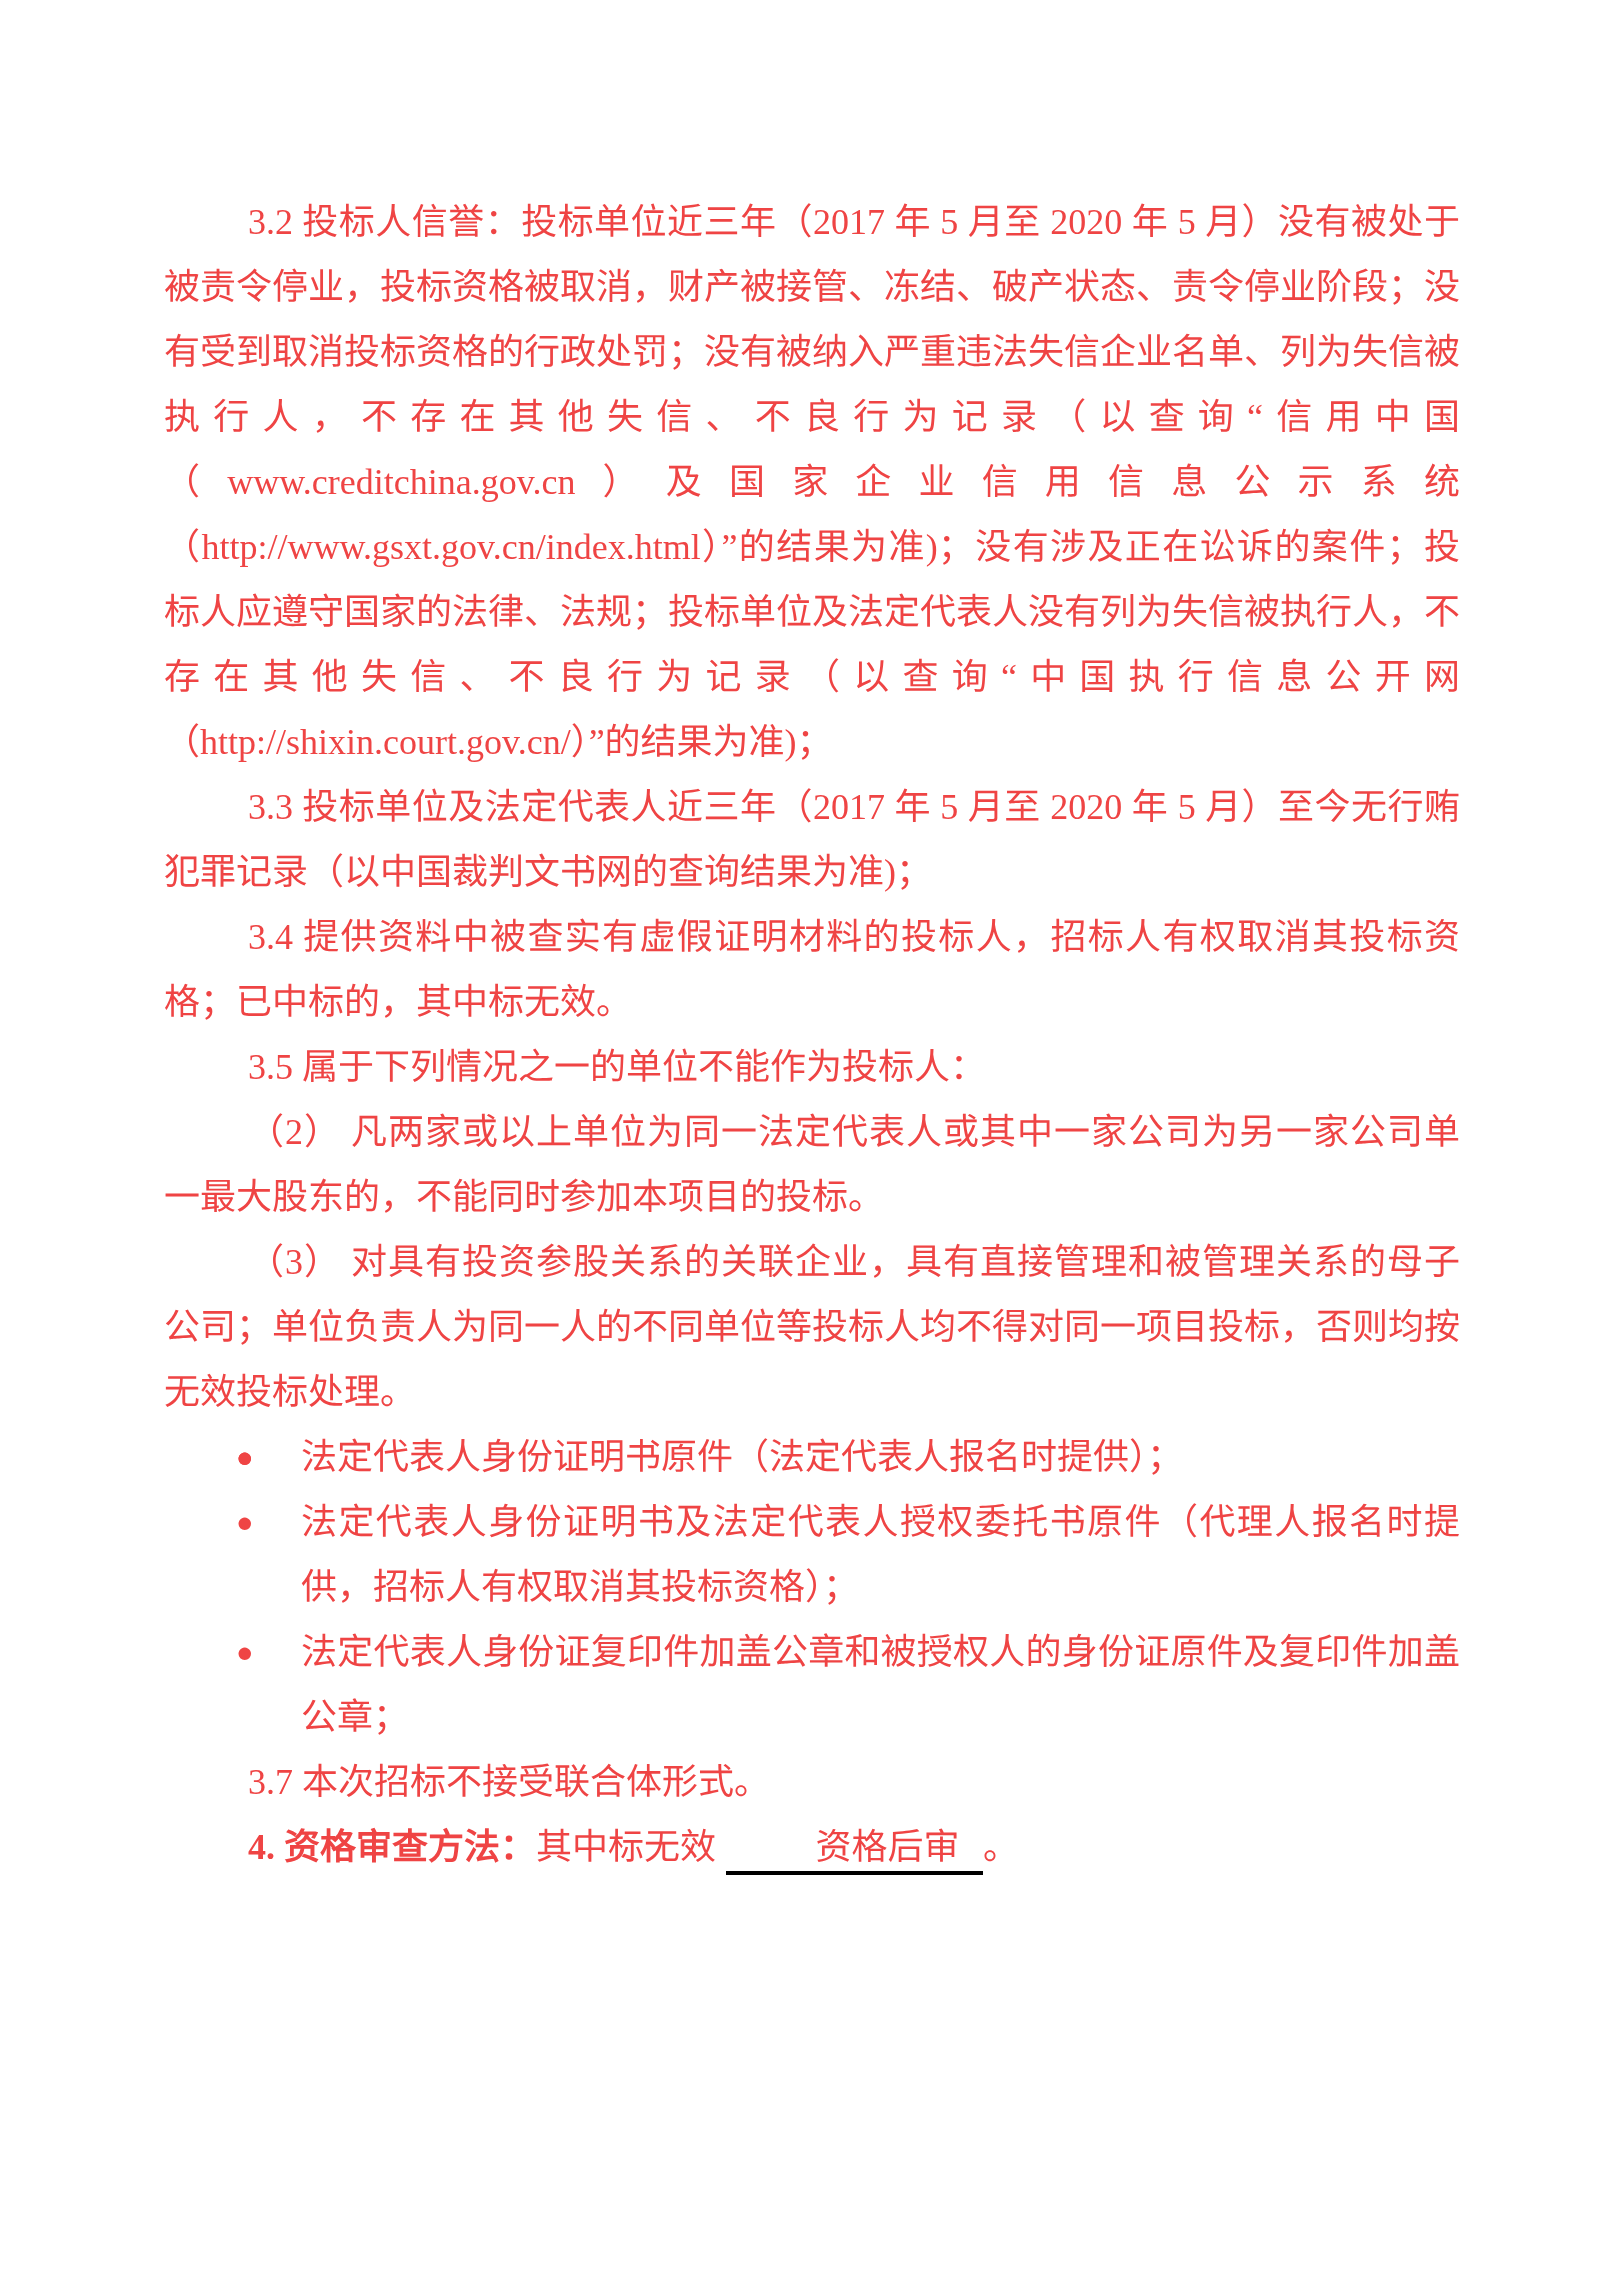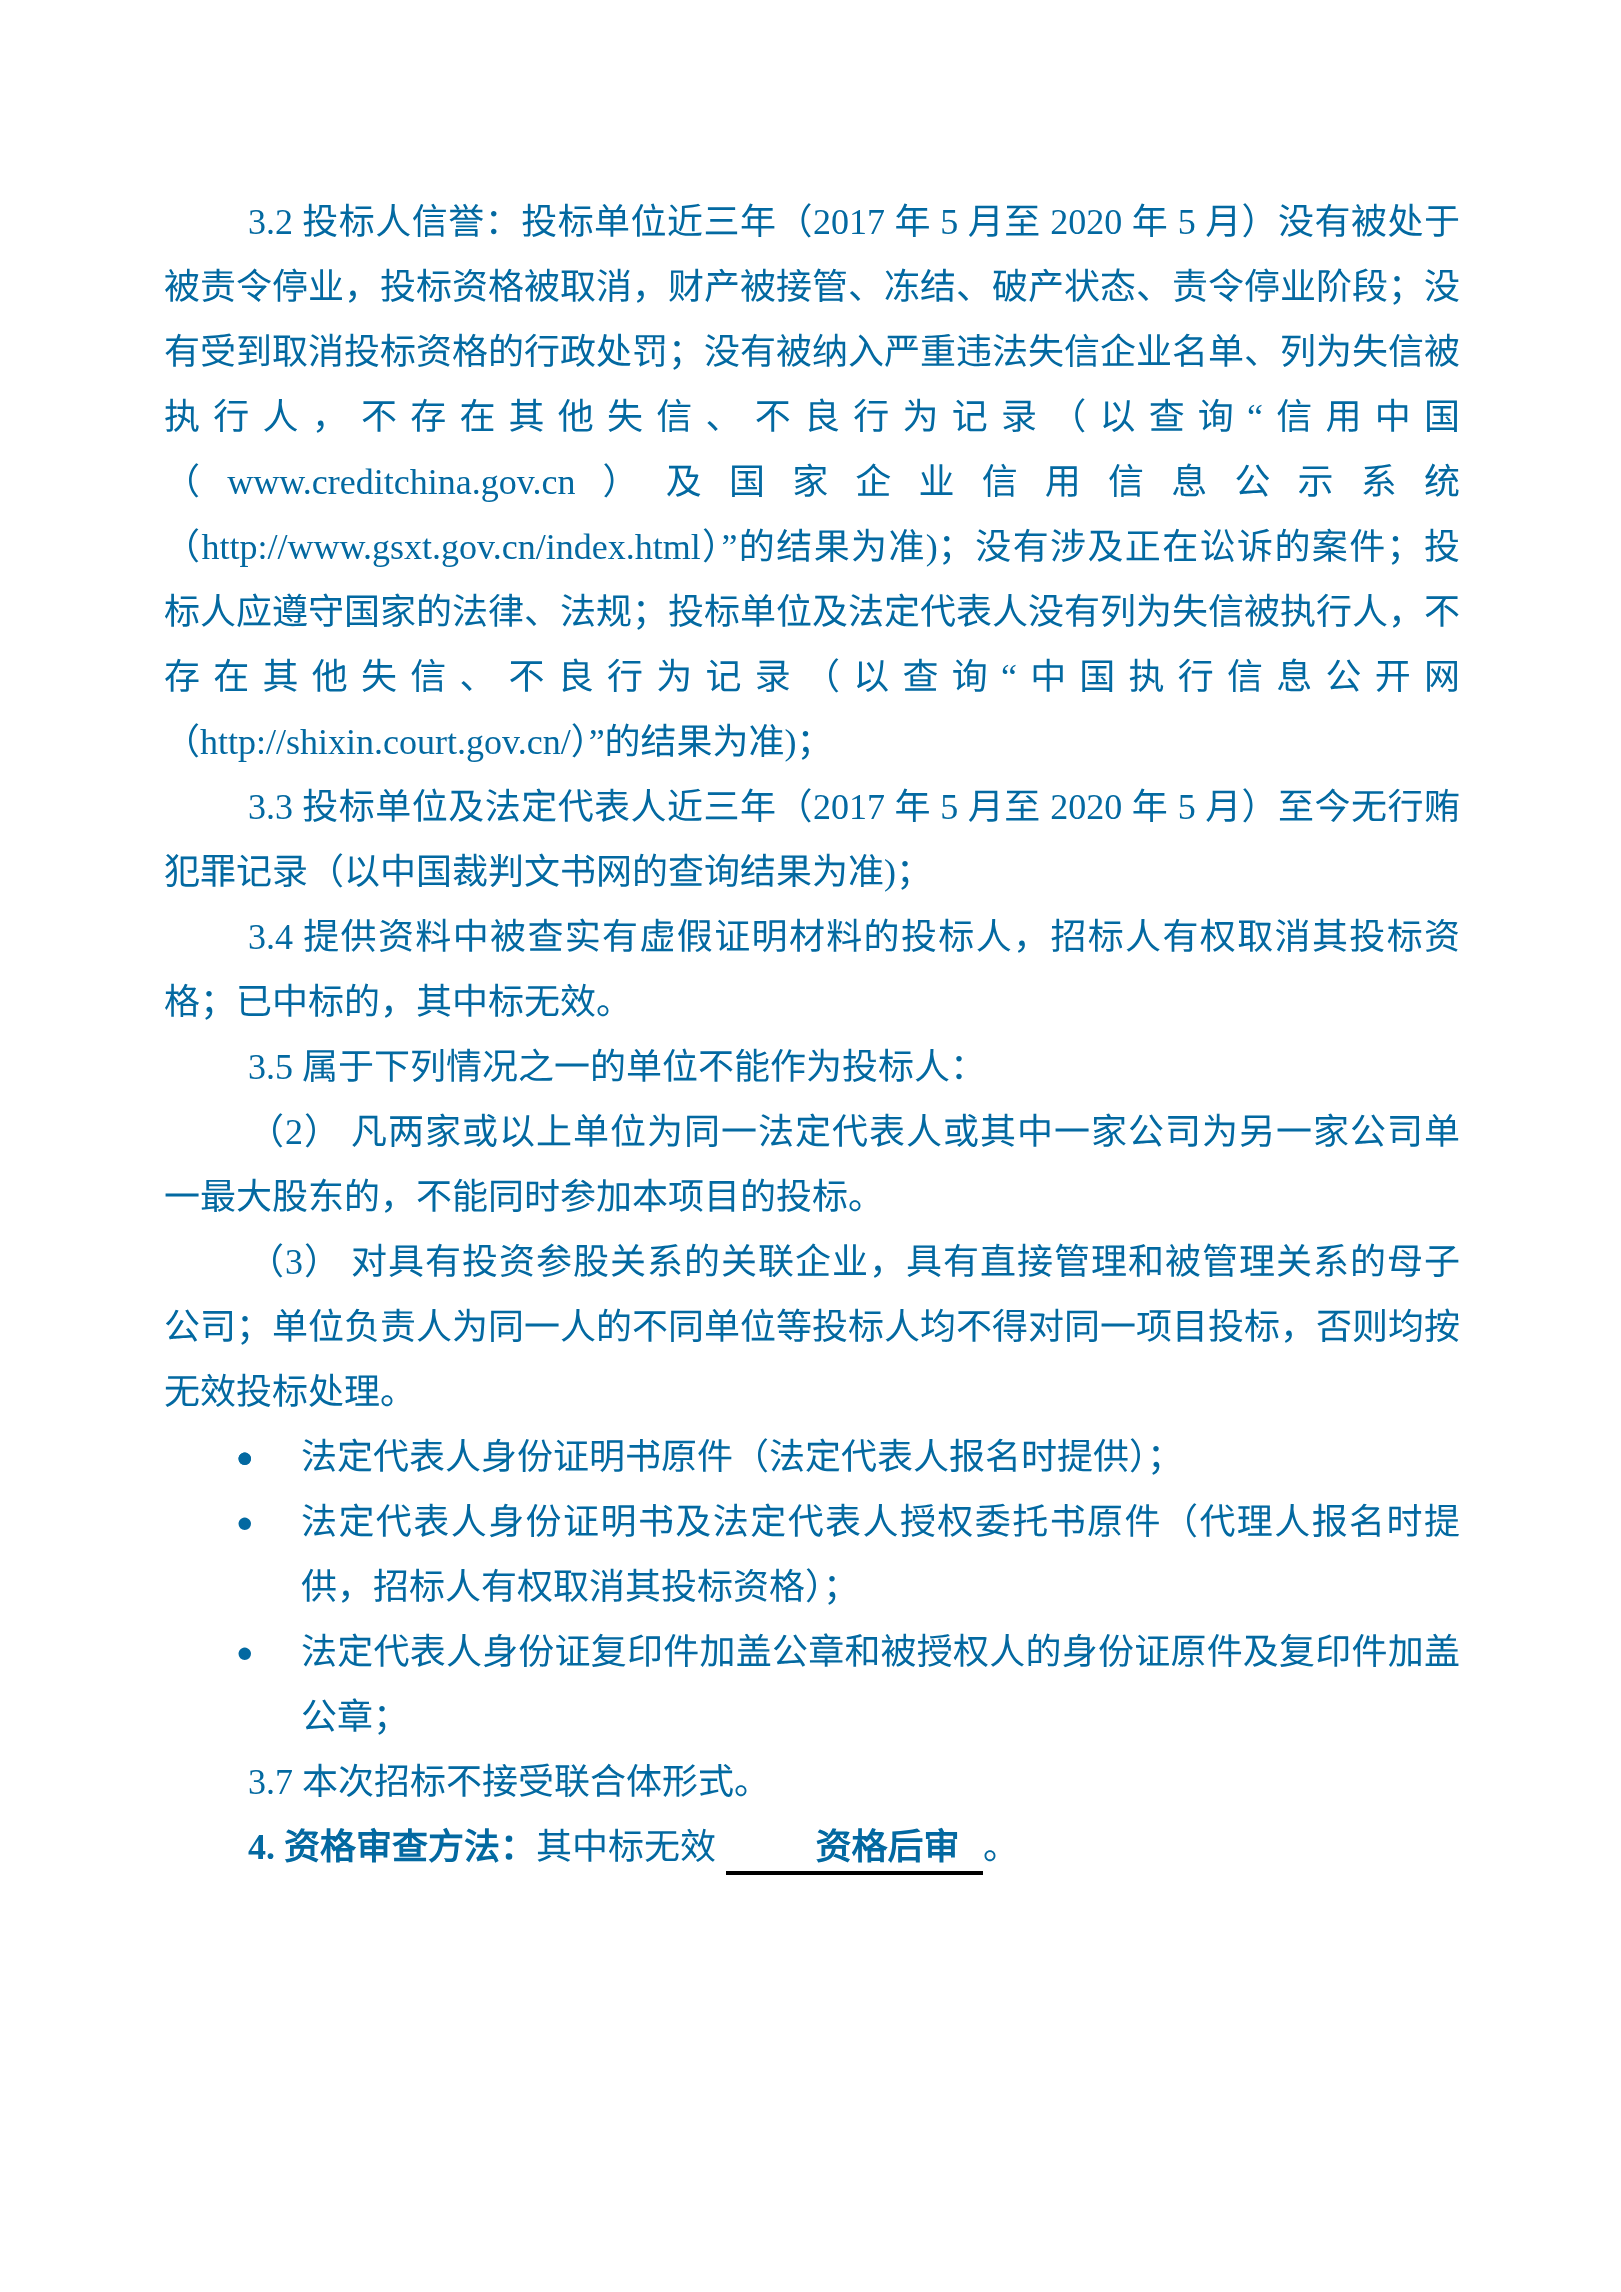--- a/index.html
+++ b/index.html
@@ -8,21 +8,21 @@
     background: #e8e8e8;
   }
   .page {
     position: relative;
     width: 1621px;
     height: 2293px;
     background: #ffffff;
     margin: 0 auto;
     overflow: hidden;
     font-family: "Liberation Serif", "DejaVu Serif", serif;
-    color: #0369a1;
+    color: #ef4444;
   }
   .content {
     position: absolute;
     left: 164px;
     top: 190px;
     width: 1296px;
     font-size: 36px;
     line-height: 65px;
     text-align: justify;
     text-justify: inter-character;
@@ -52,21 +52,20 @@
   .bold {
     font-weight: 700;
   }
   .uline {
     display: inline-block;
     border-bottom: 4.9px solid #000000;
     margin-left: 9.8px;
     padding-right: 23.5px;
     padding-left: 5.9px;
     line-height: 1.3;
-    font-weight: bold;
   }
 </style>
 </head>
 <body>
 
 <div class="page">
   <div class="content">
 
     <p>3.2 投标人信誉：投标单位近三年（2017 年 5 月至 2020 年 5 月）没有被处于被责令停业，投标资格被取消，财产被接管、冻结、破产状态、责令停业阶段；没有受到取消投标资格的行政处罚；没有被纳入严重违法失信企业名单、列为失信被执行人，不存在其他失信、不良行为记录（以查询“信用中国（www.creditchina.gov.cn）及国家企业信用信息公示系统（http://www.gsxt.gov.cn/index.html）”的结果为准)；没有涉及正在讼诉的案件；投标人应遵守国家的法律、法规；投标单位及法定代表人没有列为失信被执行人，不存在其他失信、不良行为记录（以查询“中国执行信息公开网（http://shixin.court.gov.cn/）”的结果为准)；</p>
     <p>3.3 投标单位及法定代表人近三年（2017 年 5 月至 2020 年 5 月）至今无行贿犯罪记录（以中国裁判文书网的查询结果为准)；</p>

